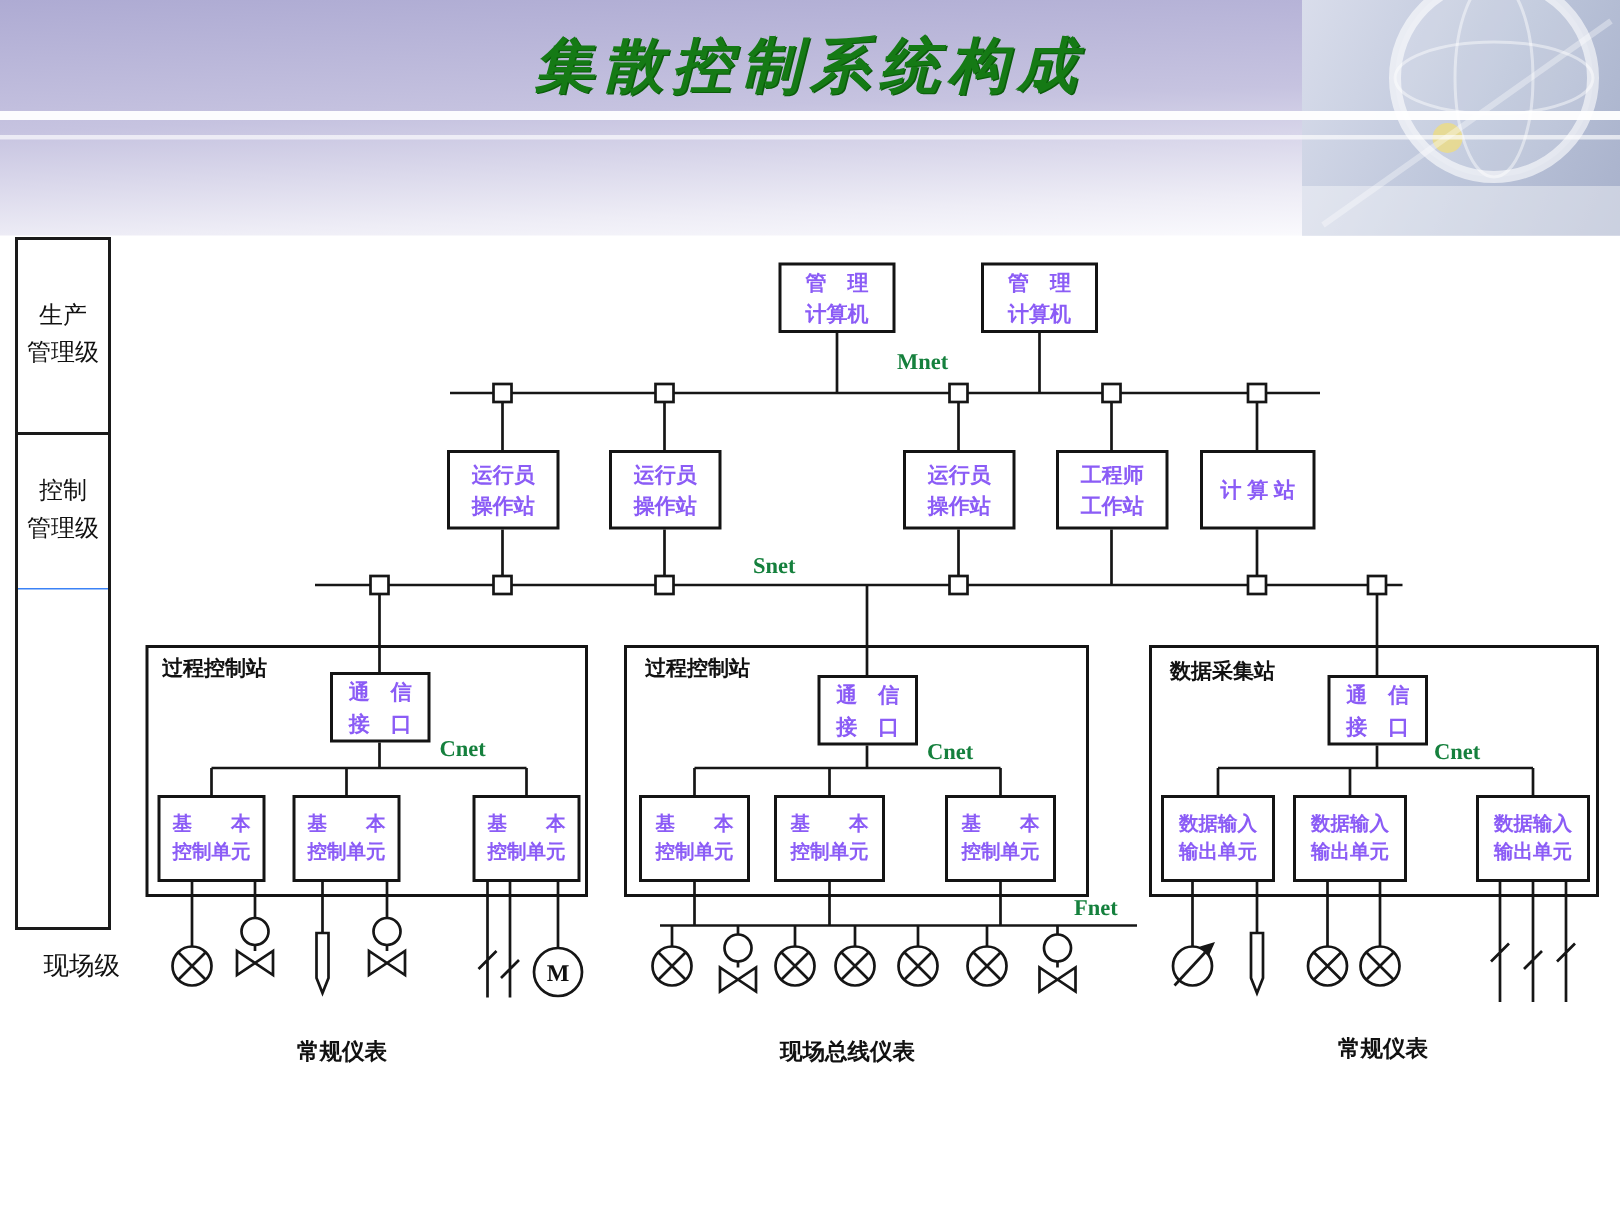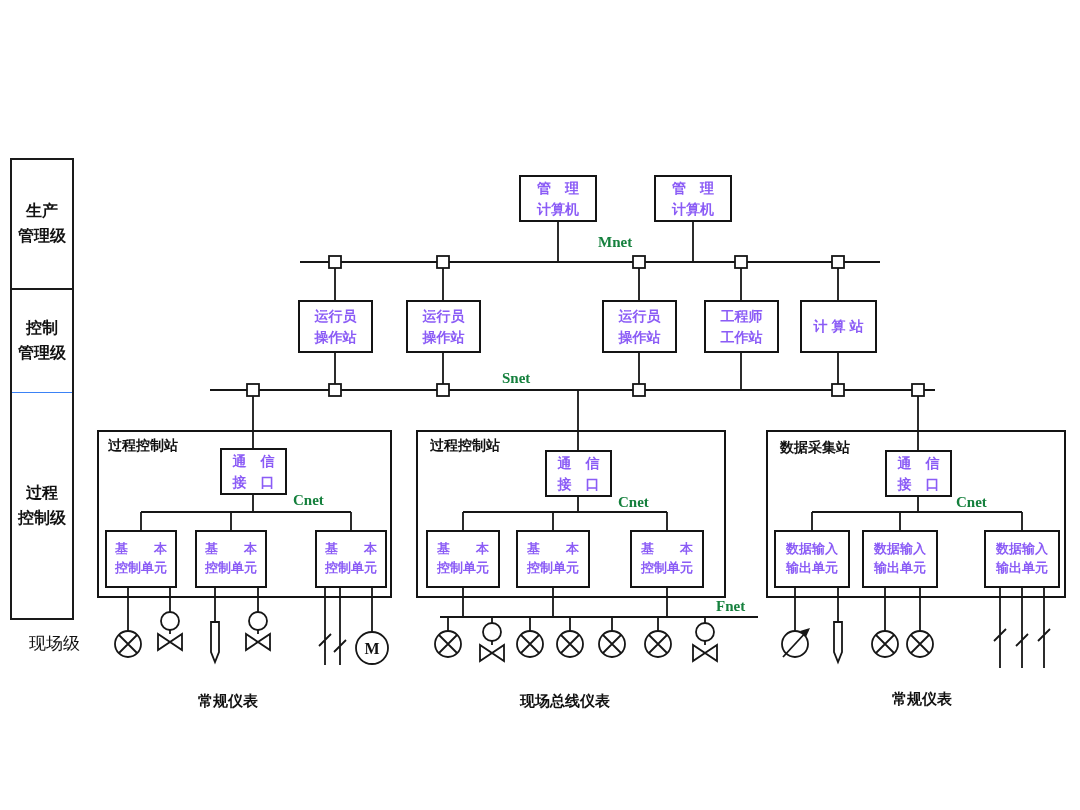--- a/index.html
+++ b/index.html
@@ -35,42 +35,55 @@
   .ubox{font-size:13px}
   .sbox{position:absolute;z-index:0;border:2px solid #141414;background:#fff}
   .stitle{position:absolute;z-index:1;font-size:14px;font-weight:700;white-space:nowrap}
   .netlabel{position:absolute;z-index:2;font-family:"Liberation Serif","DejaVu Serif",serif;
     font-size:15px;font-weight:600;color:#15803d}
   .fieldcap{position:absolute;z-index:2;text-align:center;font-size:15px;font-weight:700}
 
   .leftcol{position:absolute;left:10px;top:158px;width:64px;height:462px;z-index:1;
     border:2px solid #1a1a1a;background:#fff;display:flex;flex-direction:column}
   .lvl{display:flex;align-items:center;justify-content:center;text-align:center;
-    white-space:pre-line;font-size:16px;font-weight:700;line-height:1.55}
+    white-space:pre-line;font-size:16px;font-weight:400;line-height:1.55}
   .lvl1{height:130px;border-bottom:2px solid #1a1a1a}
   .lvl2{height:103px;border-bottom:1px solid #3b82f6}
   .lvl3{flex:1}
   .fieldlabel{position:absolute;left:4px;top:632px;width:76px;z-index:1;text-align:right;
     font-size:17px;font-weight:400}
 </style>
 </head>
 <body>
 
 <div class="slide">
 
+  <div class="header">
+    <div class="deco">
+      <svg width="212" height="157" viewBox="0 0 212 157">
+        <circle cx="128" cy="52" r="66" fill="rgba(255,255,255,0.14)" stroke="rgba(255,255,255,0.6)" stroke-width="8"></circle>
+        <ellipse cx="128" cy="52" rx="66" ry="24" fill="none" stroke="rgba(255,255,255,0.45)" stroke-width="2"></ellipse>
+        <ellipse cx="128" cy="52" rx="26" ry="66" fill="none" stroke="rgba(255,255,255,0.45)" stroke-width="2"></ellipse>
+        <circle cx="97" cy="92" r="10" fill="#e9da8d" opacity="0.9"></circle>
+        <path d="M14 150 L206 14" stroke="rgba(255,255,255,0.35)" stroke-width="4" fill="none"></path>
+        <rect y="124" width="212" height="33" fill="rgba(255,255,255,0.4)"></rect>
+      </svg>
+    </div>
+    <div class="hline1"></div>
+    <div class="hline2"></div>
+    <h1 class="title">集散控制系统构成</h1>
+  </div>
 
   <div class="content">
 
     <div class="leftcol">
       <div class="lvl lvl1">生产
 管理级</div>
       <div class="lvl lvl2">控制
 管理级</div>
-      <div class="lvl lvl3">过程
-控制级</div>
     </div>
     <div class="fieldlabel">现场级</div>
 
     <div class="dbox" style="left:519px;top:175px;width:78px;height:47px">管　理
 计算机</div>
     <div class="dbox" style="left:654px;top:175px;width:78px;height:47px">管　理
 计算机</div>
     <div class="netlabel" style="left:598px;top:234px">Mnet</div>
 
     <div class="dbox" style="left:298px;top:300px;width:75px;height:53px">运行员

